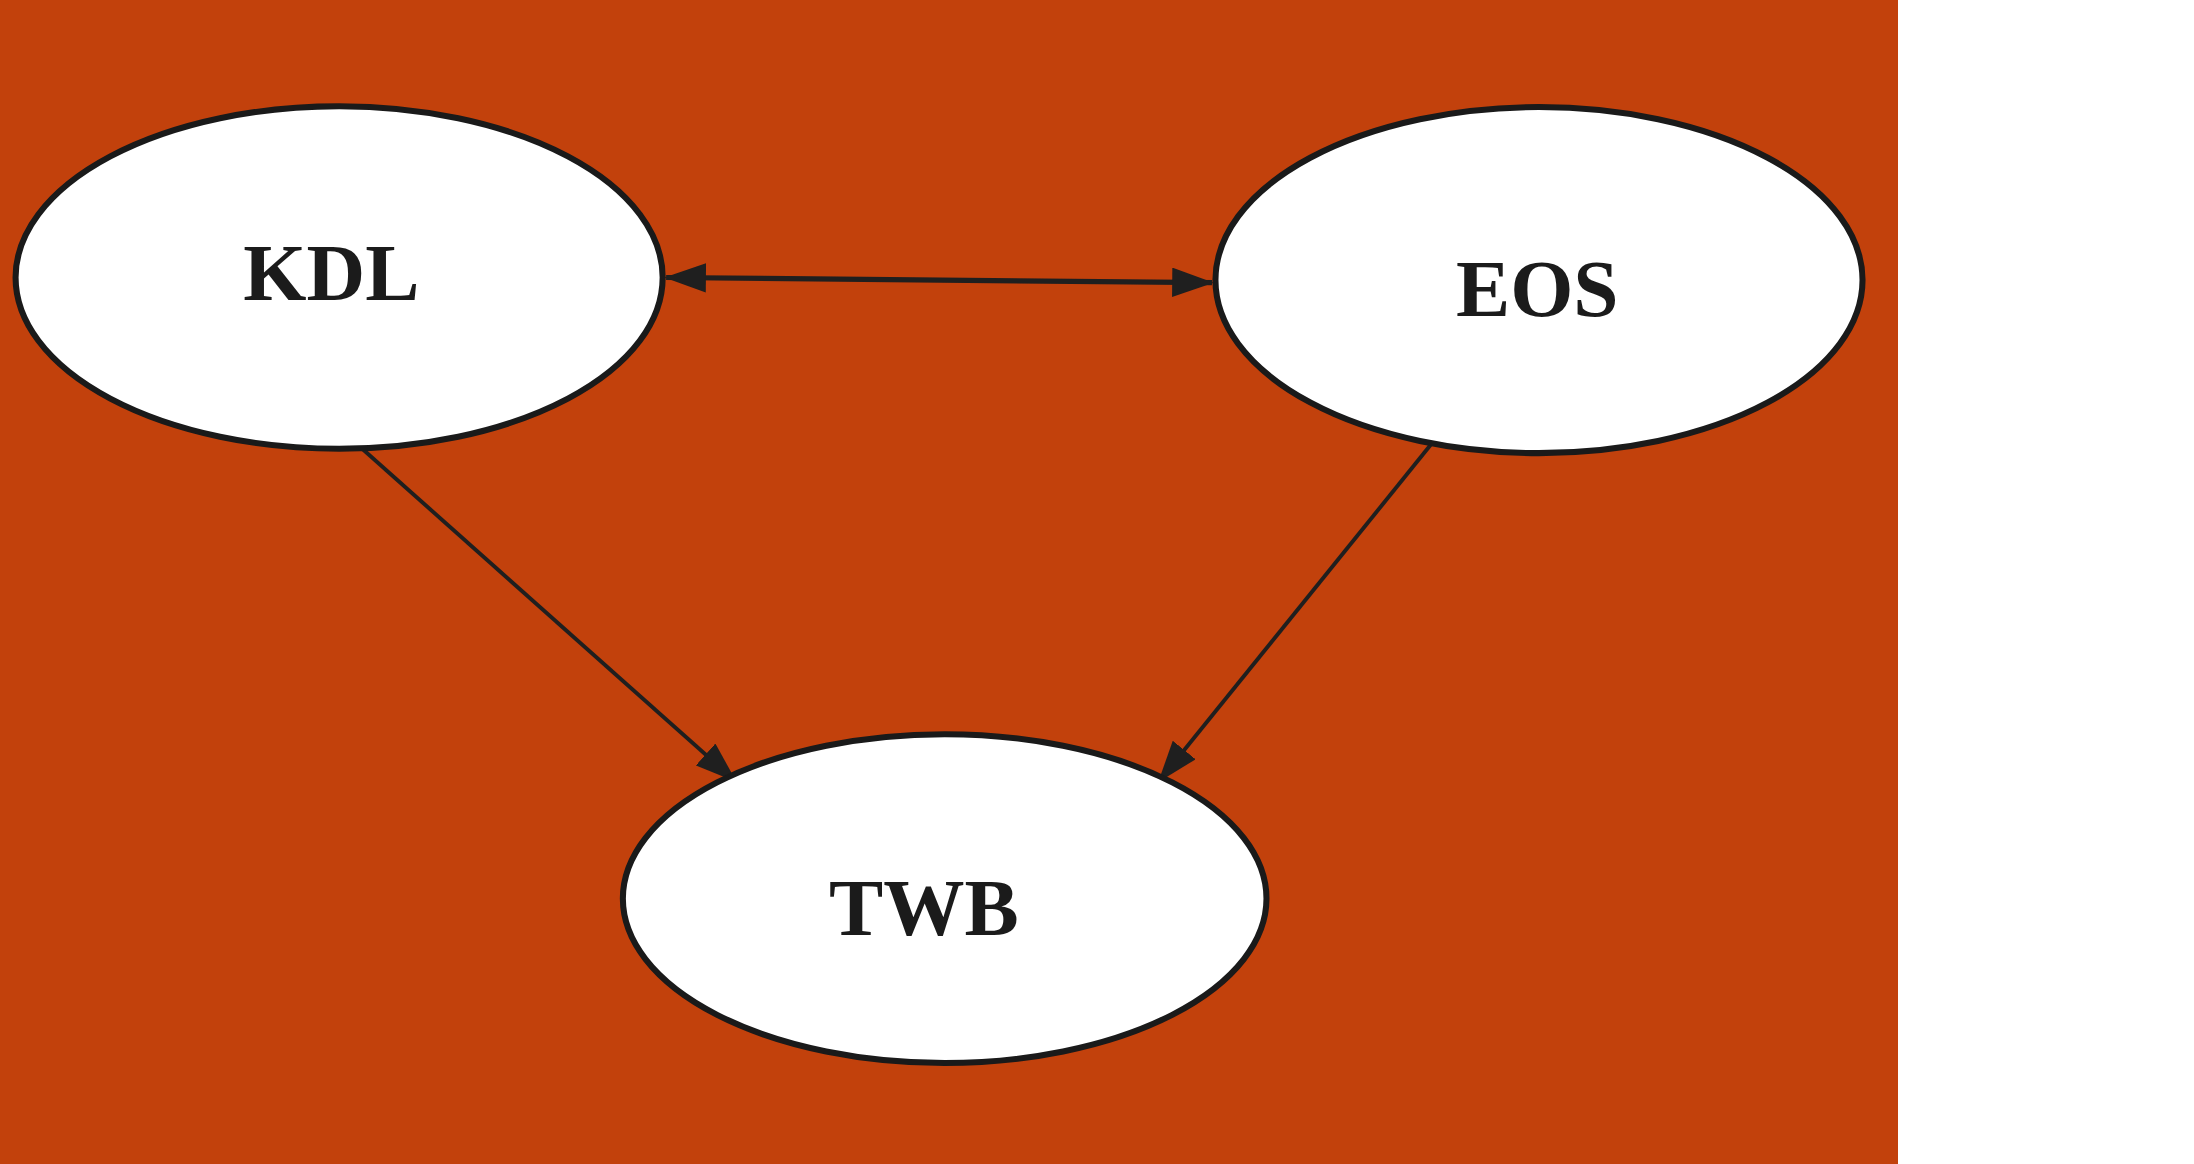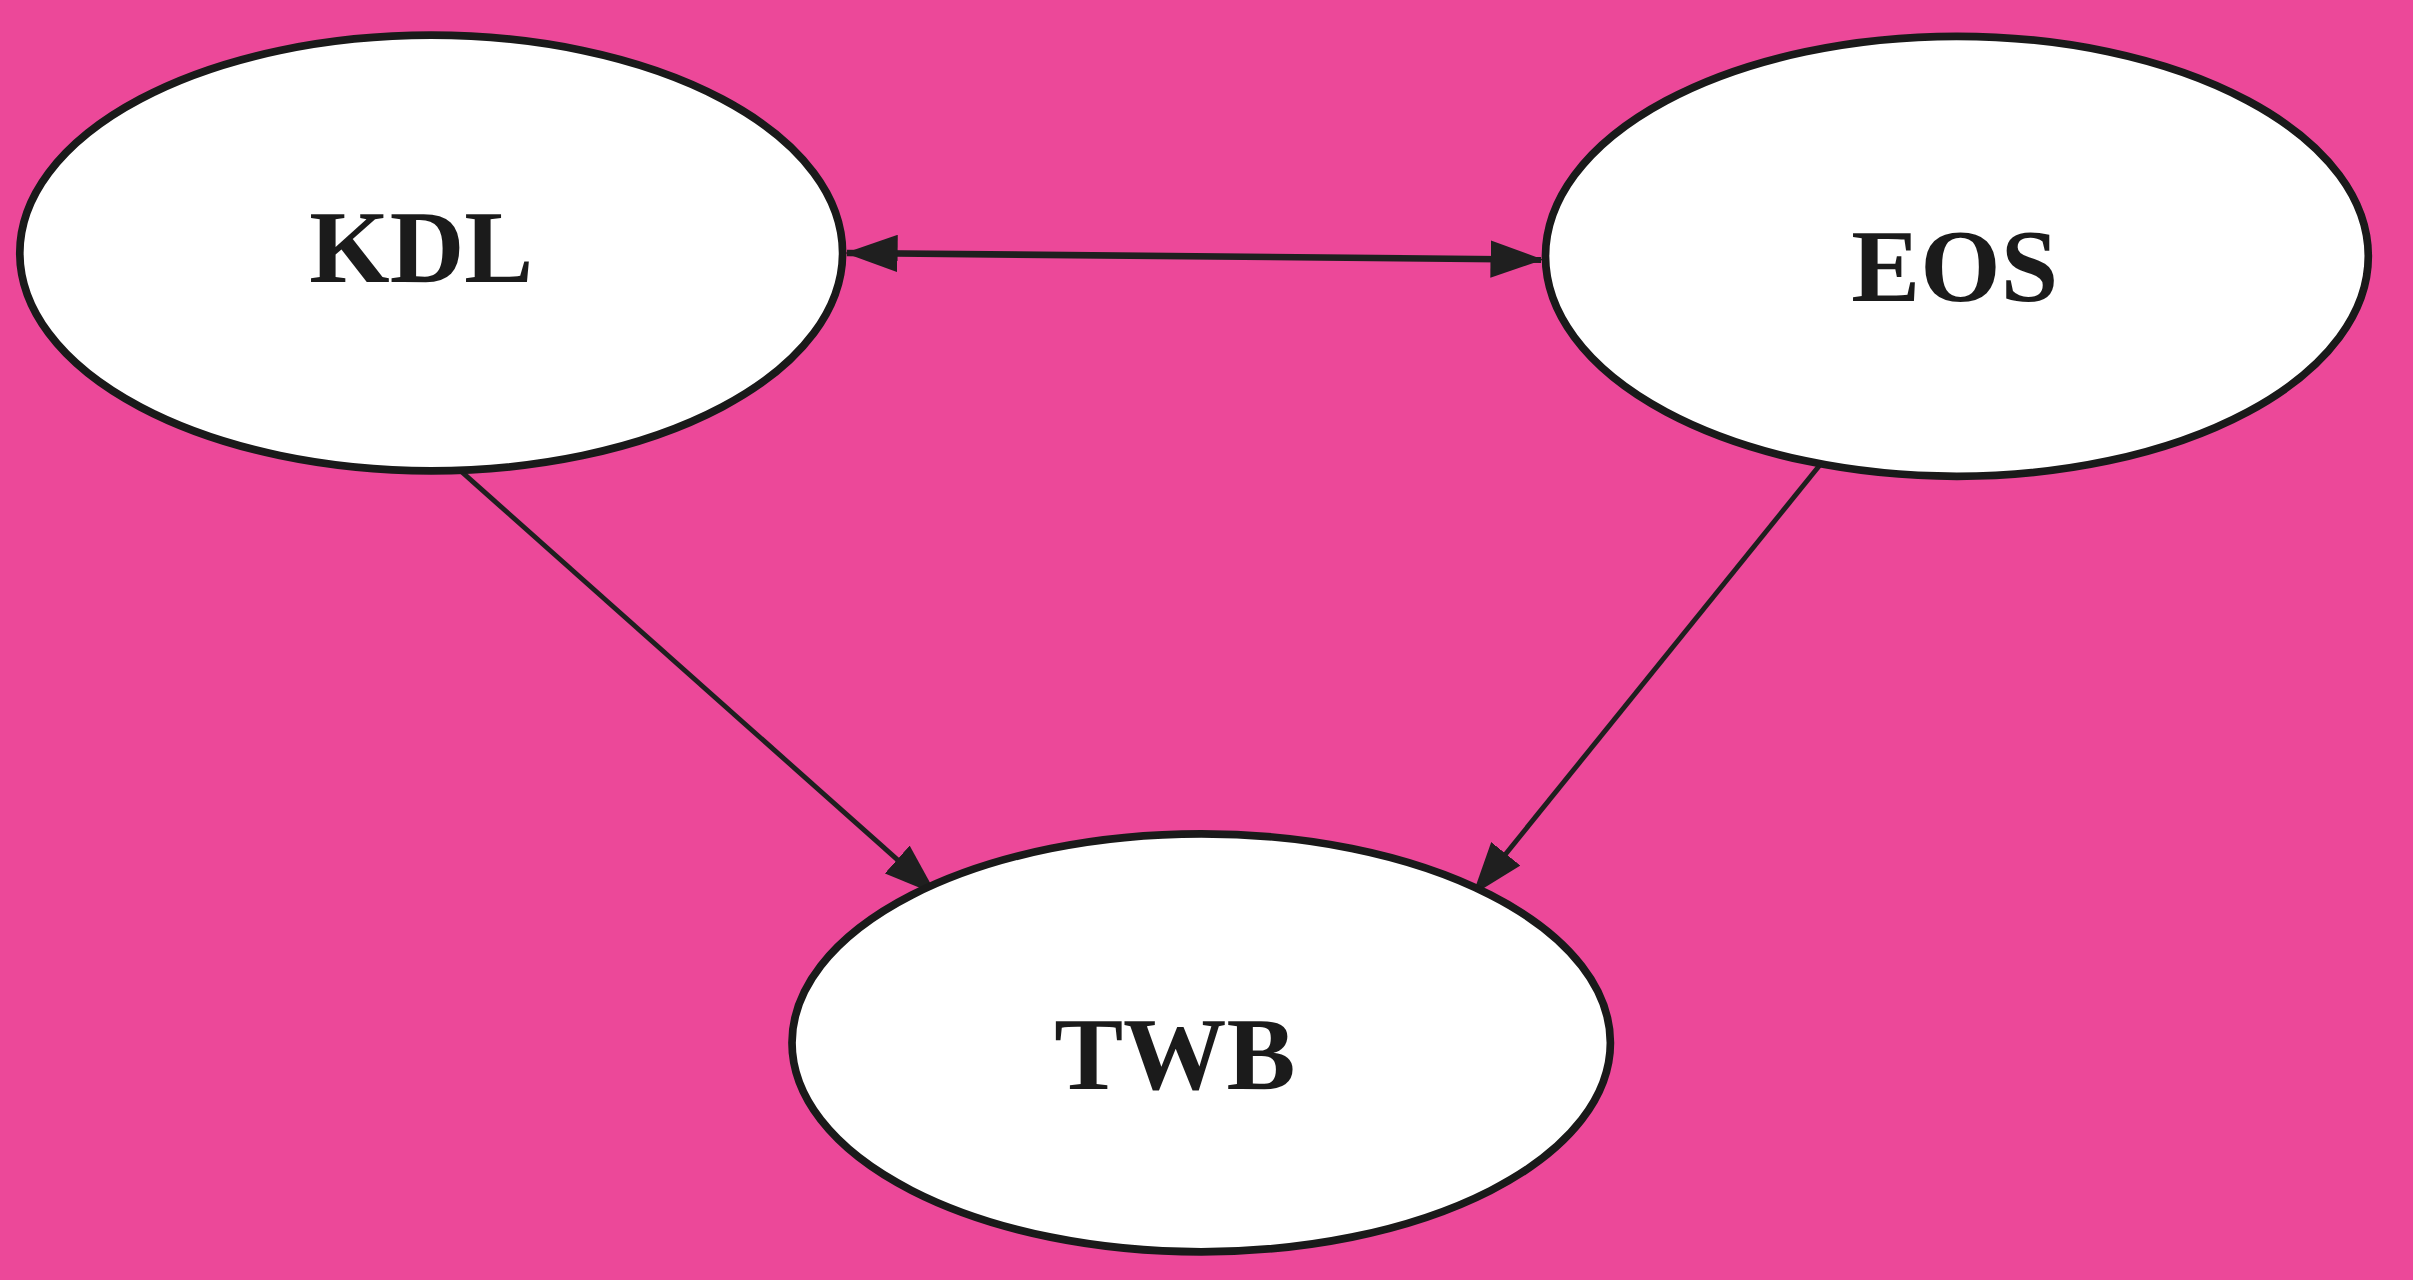--- a/index.html
+++ b/index.html
@@ -1,23 +1,23 @@
 <!DOCTYPE html>
 <html><head>
 <meta charset="utf-8">
 <style>
   html, body {
     margin: 0;
     padding: 0;
     background: #ffffff;
   }
   .diagram-wrap {
-    width: 2194px;
+    width: 1898px;
     height: 1164px;
-    background: #ec4899;
+    background: #c2410c;
     position: relative;
     overflow: hidden;
   }
   svg {
     display: block;
     width: 100%;
     height: 100%;
   }
   .node-ellipse {
     fill: #ffffff;

